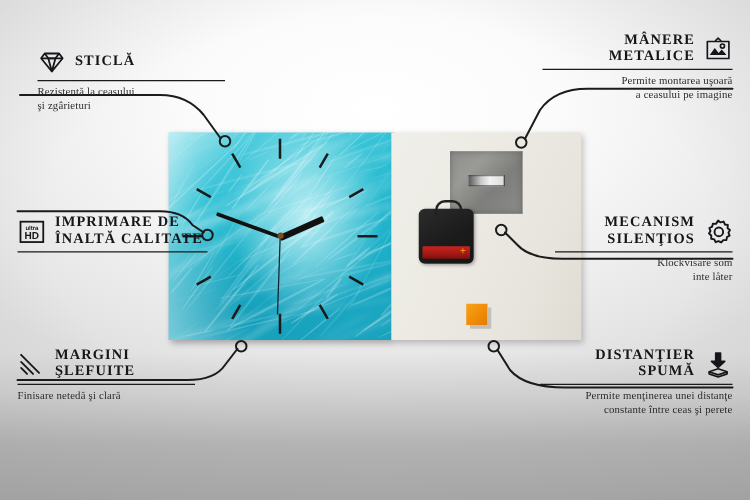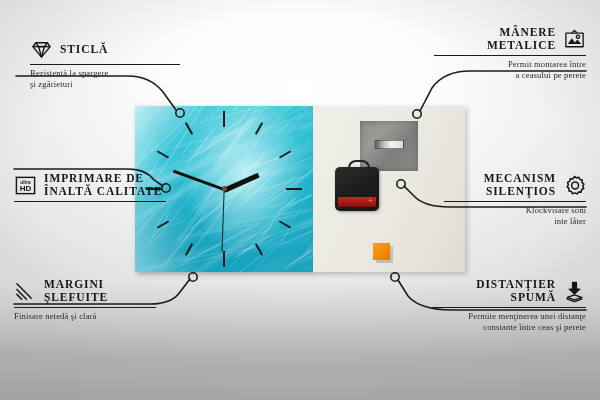--- a/index.html
+++ b/index.html
@@ -371,21 +371,21 @@
               <path d="M9 9 H15"></path>
         </g>
           </svg>
       </span>
       <span class="co-title">
         <span>STICLĂ</span><br>
       </span>
     </div>
     <div class="co-rule" style="width:150px;"></div>
     <div class="co-sub">
-      <span>Rezistentă la spargere</span><br>
+      <span>Rezistentă la ceasului</span><br>
       <span>şi zgârieturi</span>
     </div>
   </div>
 
   <div class="callout co-left" style="left:14px;top:172px;width:152px;">
     <div class="co-row">
       <span class="ico">
         <svg viewBox="0 0 24 24">
           <rect x="2.5" y="3.5" width="19" height="17" fill="none" stroke="#16161a" stroke-width="1.5"></rect>
           <text x="12" y="10.6" text-anchor="middle" font-family="Liberation Sans, sans-serif" font-size="5" font-weight="bold" fill="#16161a">ultra</text>
@@ -434,22 +434,22 @@
             <path d="M9.5 5 L12 2.6 L14.5 5"></path>
             <rect x="3" y="5.4" width="18" height="14.2"></rect>
             <path d="M5 16.6 L9.2 10.8 L12.4 15 L15 12 L19 16.6 Z" fill="#16161a" stroke="none"></path>
             <circle cx="15.6" cy="9.2" r="1.7"></circle>
           </g>
         </svg>
       </span>
     </div>
     <div class="co-rule" style="width:152px;"></div>
     <div class="co-sub">
-      <span>Permit montarea între</span><br>
-      <span>a ceasului pe perete</span>
+      <span>Permite montarea uşoară</span><br>
+      <span>a ceasului pe imagine</span>
     </div>
   </div>
 
   <div class="callout co-right" style="left:444px;top:172px;width:142px;">
     <div class="co-row">
       <span class="co-title">
         <span>MECANISM</span><br>
         <span>SILENŢIOS</span>
       </span>
       <span class="ico">

